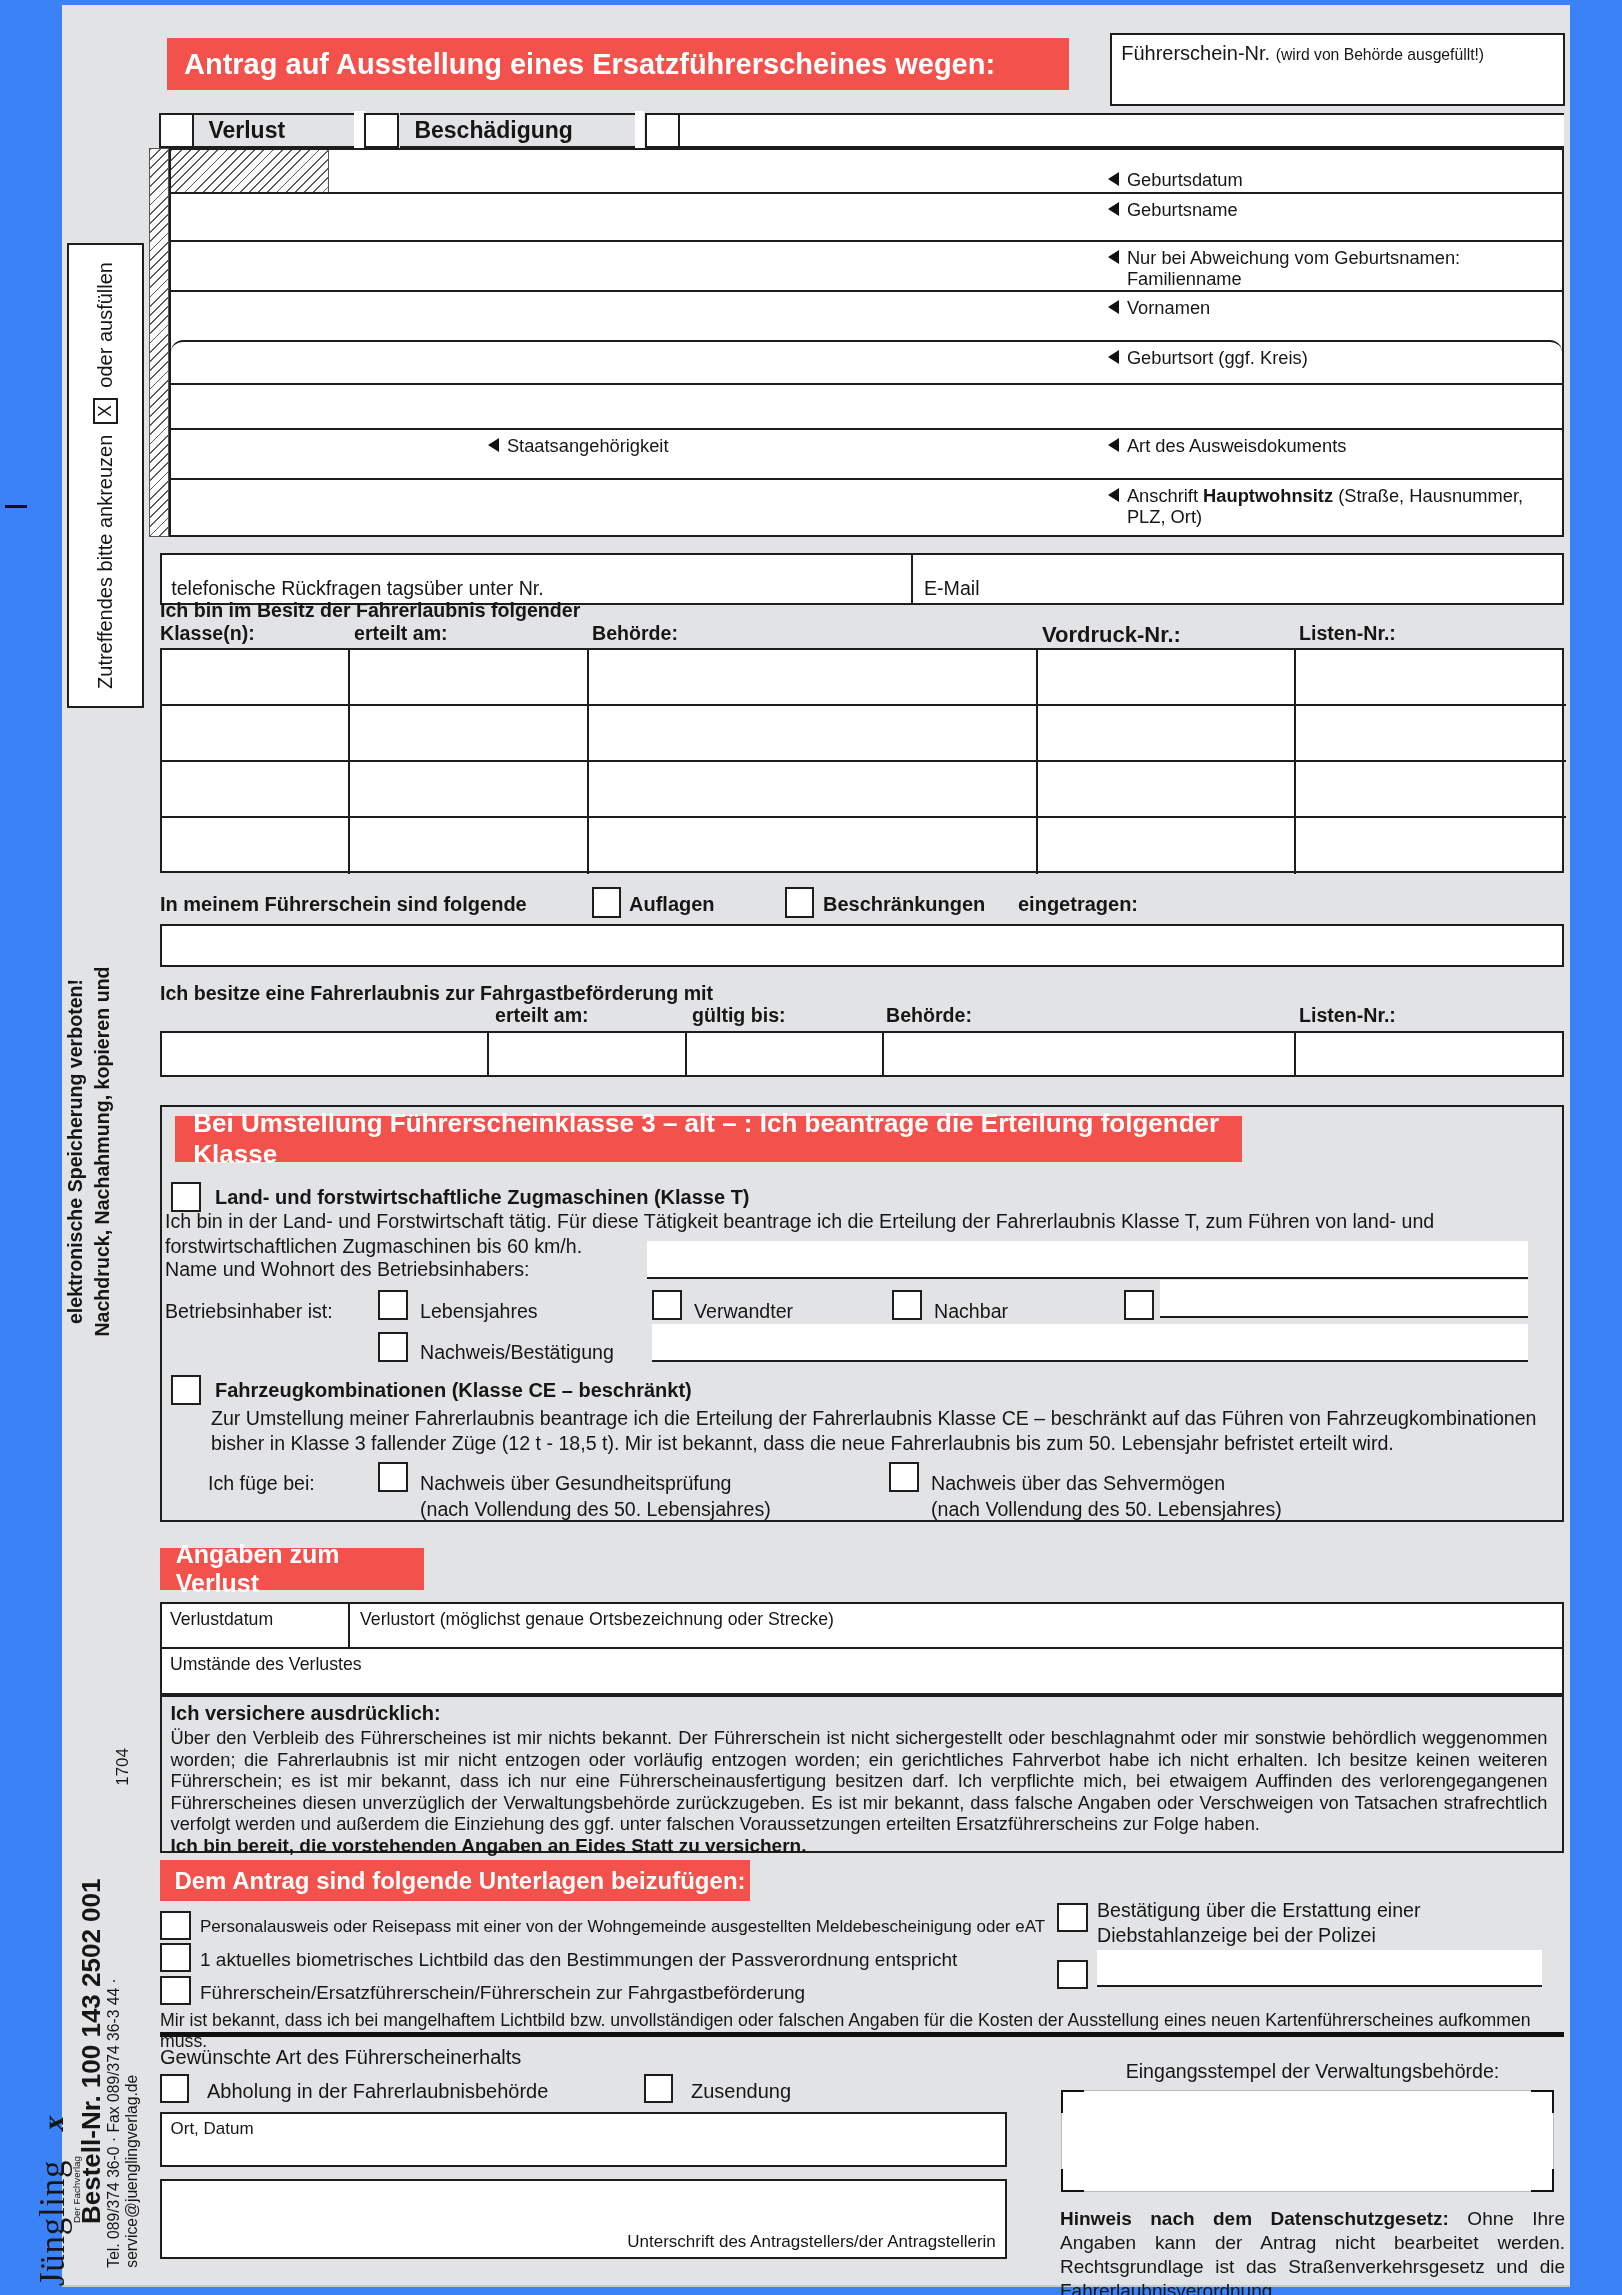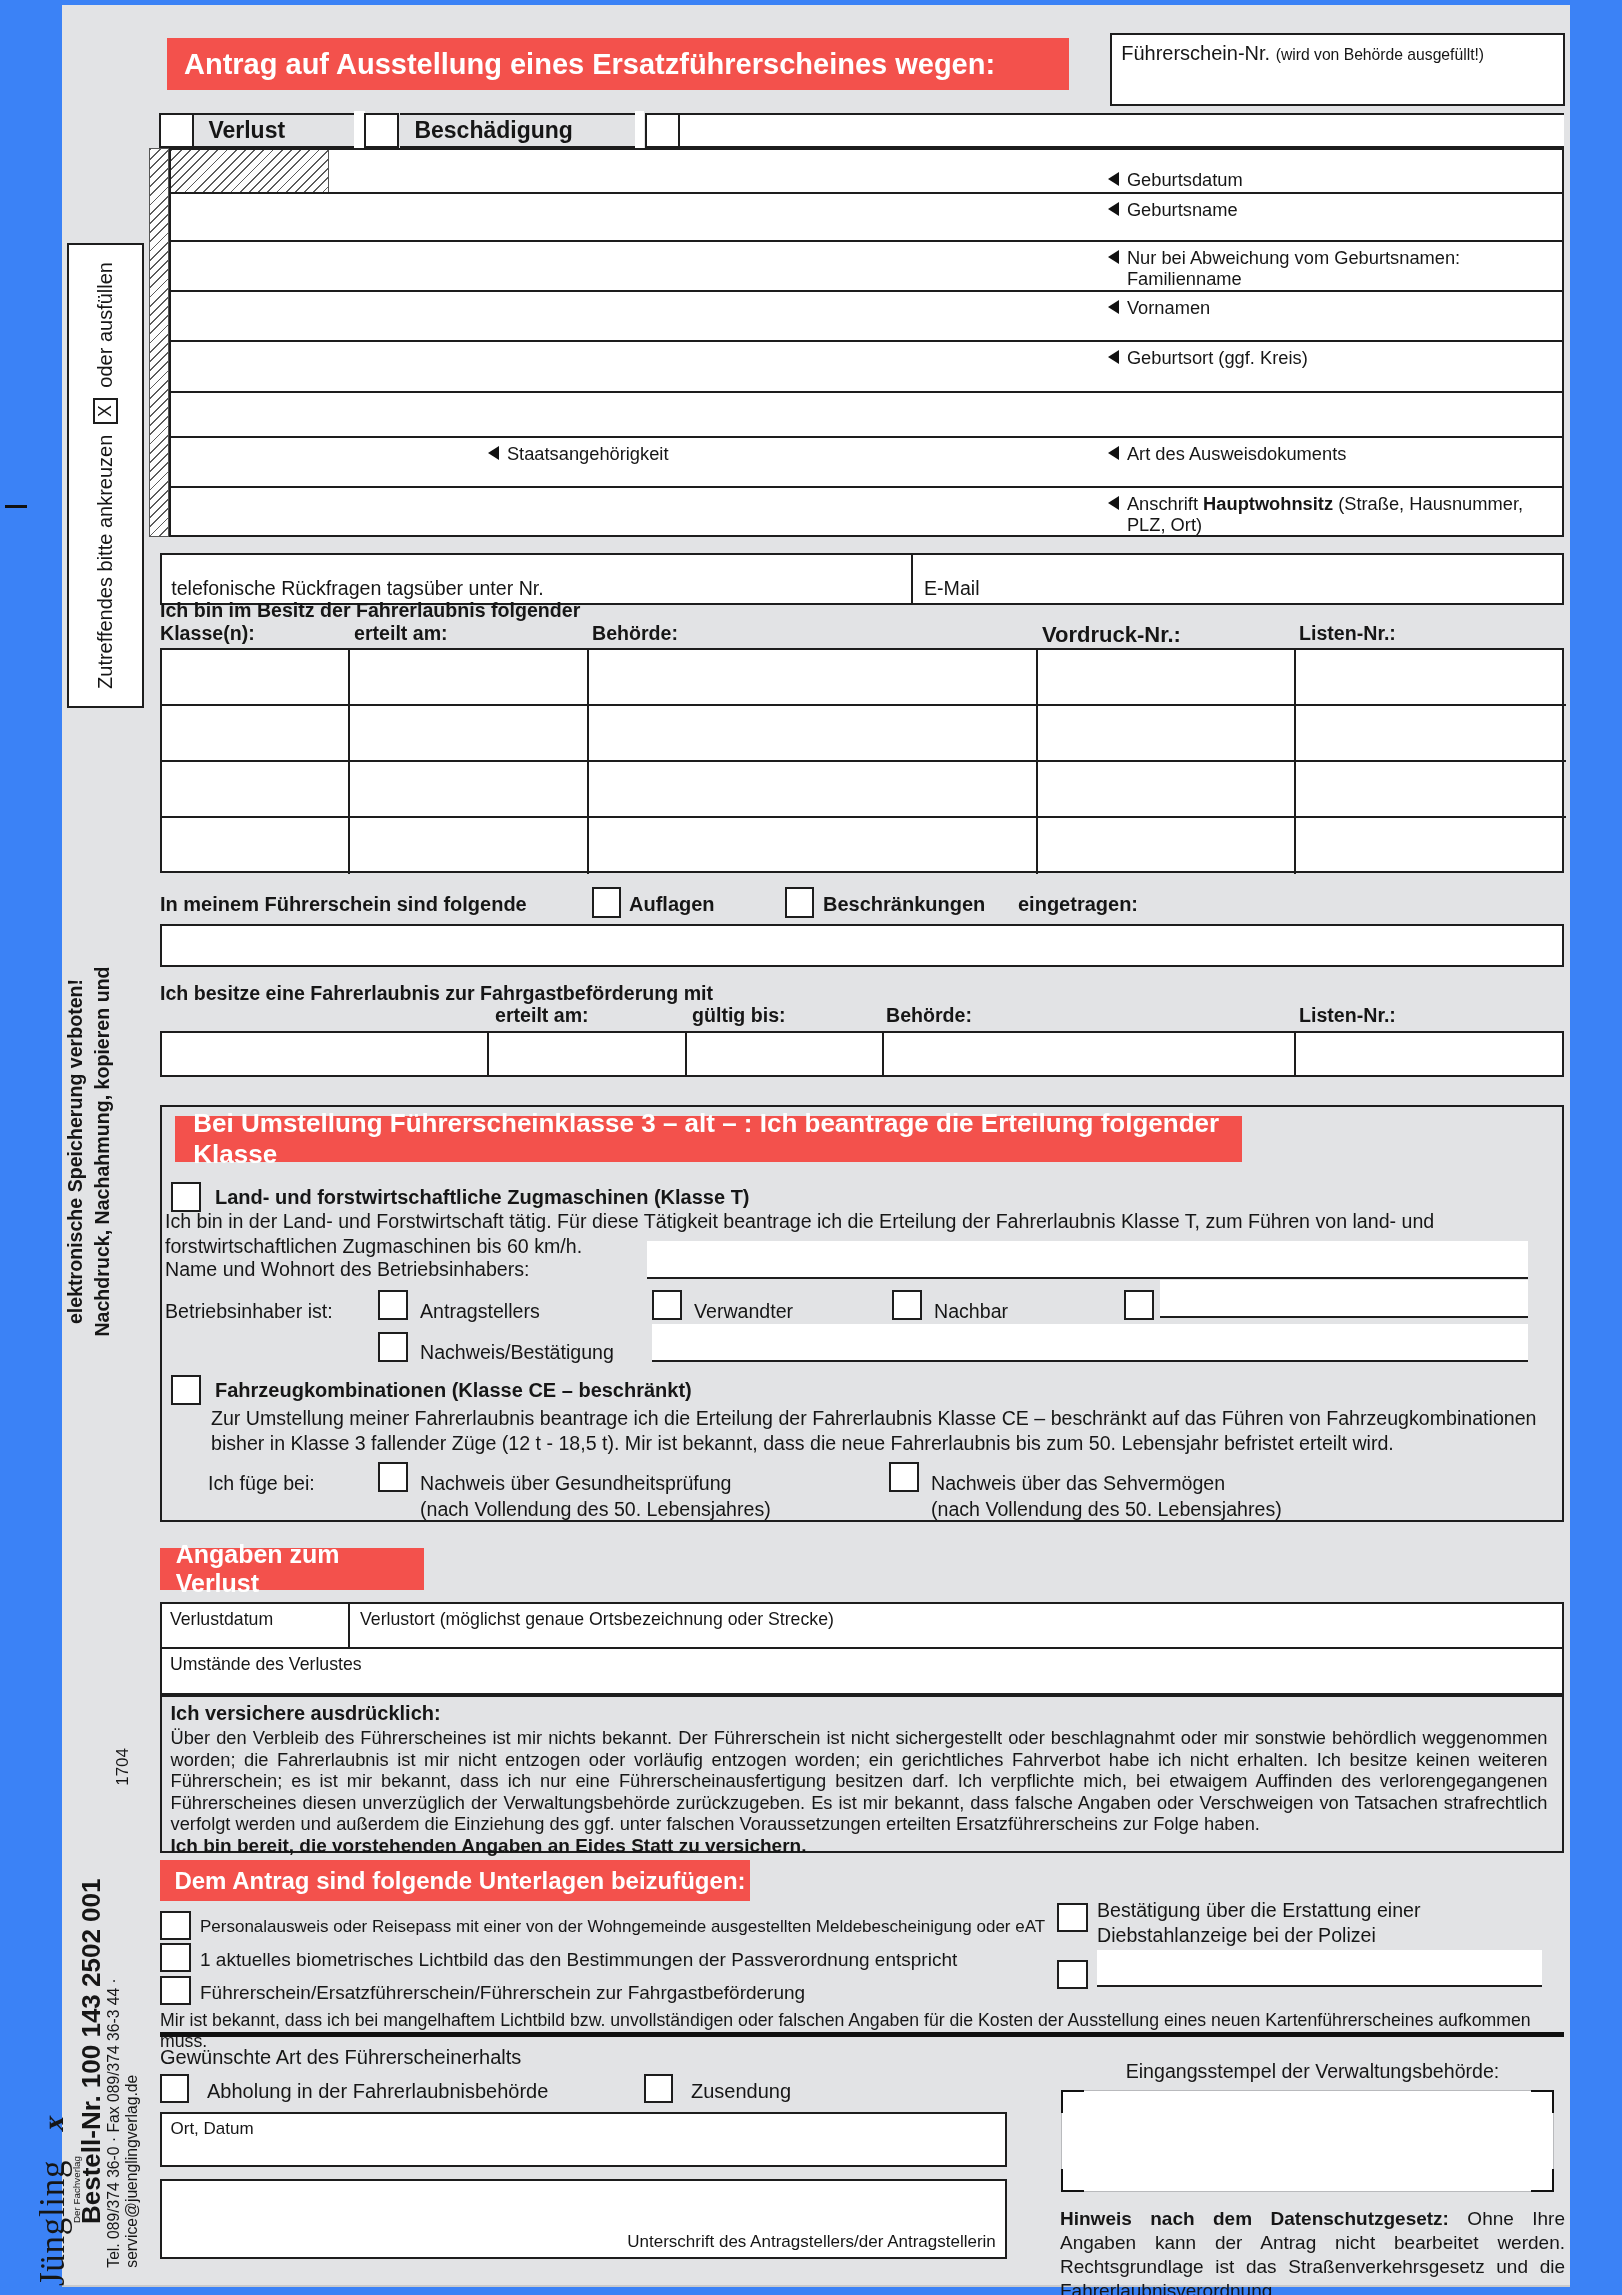--- a/index.html
+++ b/index.html
@@ -88,21 +88,21 @@
         <span class="tri"></span>
         <span>Nur bei Abweichung vom Geburtsnamen: Familienname</span>
       </div>
     </div>
     <div class="frow" style="height:50px;">
       <div class="abs alabel" style="left:937px;top:5.2px;">
         <span class="tri"></span>
         <span>Vornamen</span>
       </div>
     </div>
-    <div class="frow" style="height:51px;">
+    <div class="frow" style="height:43px;border-radius:12px;">
       <div class="abs alabel" style="left:937px;top:5.2px;">
         <span class="tri"></span>
         <span>Geburtsort (ggf. Kreis)</span>
       </div>
     </div>
     <div class="frow" style="height:45px;"></div>
     <div class="frow" style="height:50px;">
       <div class="abs alabel" style="left:317px;top:5.2px;">
         <span class="tri"></span>
         <span>Staatsangehörigkeit</span>
@@ -187,21 +187,21 @@
 
   <div class="cb" style="left:171px;top:1182px;width:30px;height:30px;"></div>
   <div class="abs b" style="left:215px;top:1186px;font-size:20px;">Land- und forstwirtschaftliche Zugmaschinen (Klasse T)</div>
   <div class="abs" style="left:165px;top:1209px;width:1387px;font-size:19.6px;line-height:25px;">Ich bin in der Land- und Forstwirtschaft tätig. Für diese Tätigkeit beantrage ich die Erteilung der Fahrerlaubnis Klasse T, zum Führen von land- und forstwirtschaftlichen Zugmaschinen bis 60 km/h.</div>
 
   <div class="wfield" style="left:647px;top:1241px;width:881px;height:38px;"></div>
   <div class="abs" style="left:165px;top:1258px;font-size:19.6px;">Name und Wohnort des Betriebsinhabers:</div>
 
   <div class="abs" style="left:165px;top:1300px;font-size:19.6px;">Betriebsinhaber ist:</div>
   <div class="cb" style="left:378px;top:1290px;width:30px;height:30px;"></div>
-  <div class="abs" style="left:420px;top:1300px;font-size:19.6px;">Antragstellers</div>
+  <div class="abs" style="left:420px;top:1300px;font-size:19.6px;">Lebensjahres</div>
   <div class="cb" style="left:652px;top:1290px;width:30px;height:30px;"></div>
   <div class="abs" style="left:694px;top:1300px;font-size:19.6px;">Verwandter</div>
   <div class="cb" style="left:892px;top:1290px;width:30px;height:30px;"></div>
   <div class="abs" style="left:934px;top:1300px;font-size:19.6px;">Nachbar</div>
   <div class="cb" style="left:1124px;top:1290px;width:30px;height:30px;"></div>
   <div class="wfield" style="left:1160px;top:1280px;width:368px;height:38px;"></div>
 
   <div class="cb" style="left:378px;top:1332px;width:30px;height:30px;"></div>
   <div class="abs" style="left:420px;top:1341px;font-size:19.6px;">Nachweis/Bestätigung</div>
   <div class="wfield" style="left:652px;top:1324px;width:876px;height:38px;"></div>

